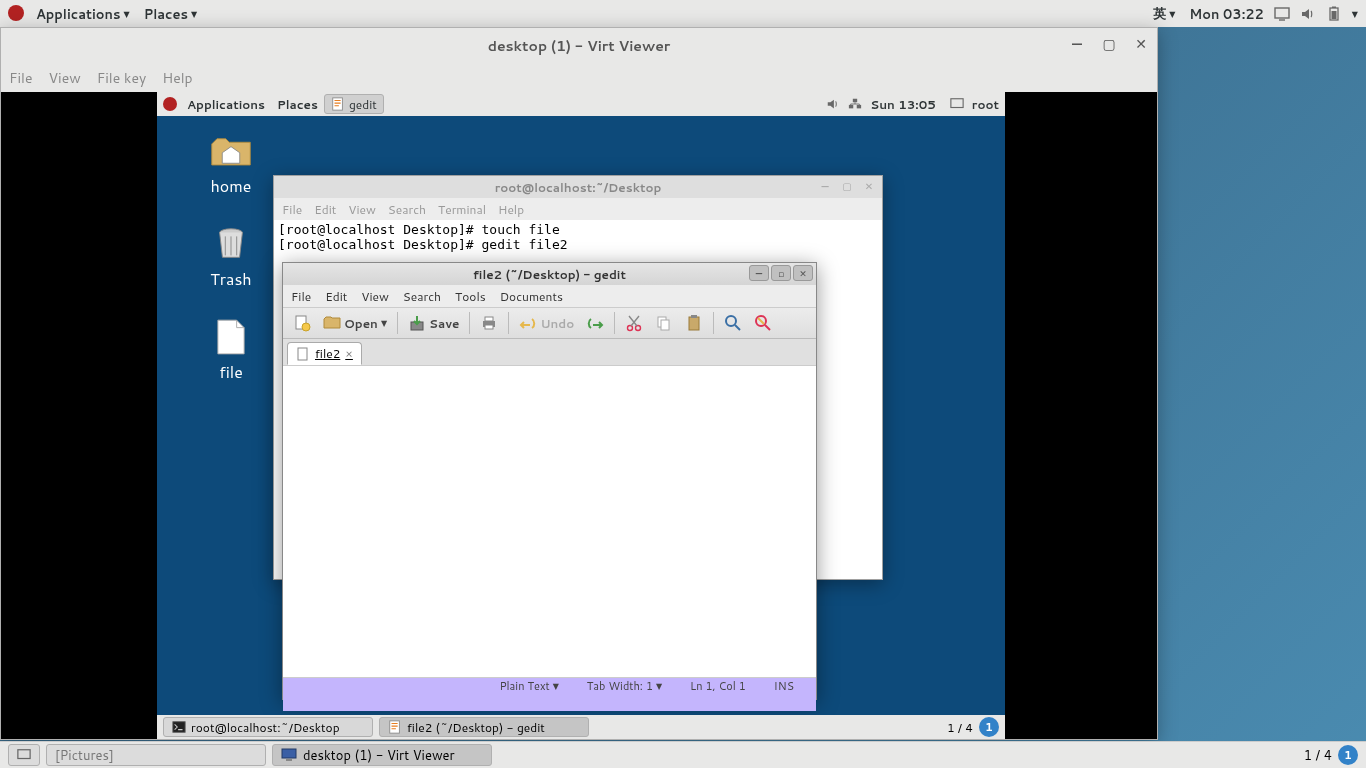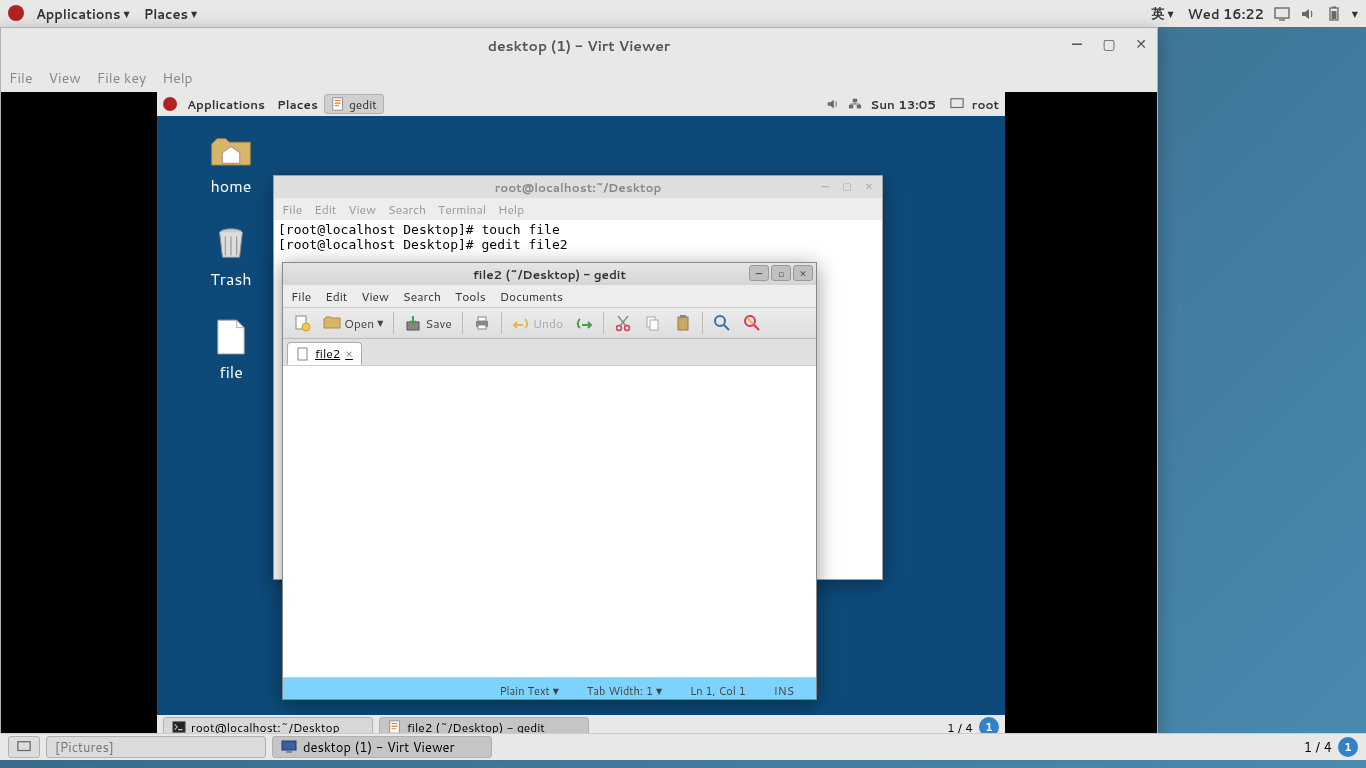--- a/index.html
+++ b/index.html
@@ -49,41 +49,41 @@
 .term-menubar { height: 22px; display: flex; align-items: center; gap: 12px; padding: 0 8px; font-size: 12px; color: #999; background: #ededed; }
 .term-body { background: #fff; font-family: "DejaVu Sans Mono", monospace; font-size: 13px; color: #000; padding: 2px 4px; height: calc(100% - 44px); white-space: pre; overflow: hidden; }
 
 
 .gedit-window { position: absolute; left: 125px; top: 170px; width: 535px; height: 438px; background: #ededed; border: 1px solid #888; box-shadow: 0 4px 20px rgba(0,0,0,0.4); }
 .gedit-titlebar { height: 22px; background: linear-gradient(#e5e5e5,#d5d5d5); display: flex; align-items: center; justify-content: center; font-size: 12px; font-weight: bold; color: #333; position: relative; }
 .gedit-winbtns { position: absolute; right: 3px; top: 2px; display: flex; gap: 2px; }
 .gedit-winbtns span { width: 20px; height: 16px; background: #c0c0c0; border: 1px solid #999; border-radius: 3px; display: flex; align-items: center; justify-content: center; font-size: 9px; color: #555; cursor: pointer; }
 .gedit-menubar { height: 22px; display: flex; align-items: center; gap: 14px; padding: 0 8px; font-size: 12px; color: #333; background: #ededed; }
 .gedit-toolbar { height: 32px; background: linear-gradient(#ececec,#dedede); border-top: 1px solid #ccc; border-bottom: 1px solid #bbb; display: flex; align-items: center; padding: 0 6px; gap: 4px; }
-.tbtn { display: flex; align-items: center; gap: 3px; padding: 2px 4px; font-size: 12px; color: #444; cursor: pointer; border-radius: 3px; }
+.tbtn { display: flex; align-items: center; gap: 3px; padding: 2px 4px; font-size: 12px; color: #444; cursor: pointer; border-radius: 3px; font-weight: bold; }
 .tbtn .ticon { width: 18px; height: 18px; display: inline-block; }
 .tbtn.disabled { color: #aaa; }
 .tsep { width: 1px; height: 22px; background: #bbb; margin: 0 2px; }
 .gedit-tabbar { height: 26px; display: flex; align-items: flex-end; padding: 0 4px; background: #e0e0e0; }
 .gedit-tab { background: #fff; border: 1px solid #aaa; border-bottom: 1px solid #fff; border-top-left-radius: 4px; border-top-right-radius: 4px; padding: 2px 8px; font-size: 12px; display: flex; align-items: center; gap: 5px; text-decoration: underline; }
 .gedit-tab .ticon-sm { width: 14px; height: 14px; }
 .gedit-tab .close-x { color: #888; font-size: 12px; cursor: pointer; }
 .gedit-editor { background: #fff; height: calc(100% - 22px - 22px - 32px - 26px - 22px); border-top: 1px solid #ccc; }
-.gedit-status { height: 22px; background: #7dd3fc; border-top: 1px solid #ccc; display: flex; align-items: flex-end; font-size: 11px; color: #444; padding: 0 8px; }
+.gedit-status { height: 34px; background: #c4b5fd; border-top: 1px solid #ccc; display: flex; align-items: flex-start; font-size: 11px; color: #444; padding: 0 8px; }
 .gedit-status .sitem { padding: 0 14px; display: flex; align-items: center; gap: 3px; }
 .gedit-status .spacer { flex: 1; }
 
 
 .guest-bottombar { position: absolute; bottom: 0; left: 0; right: 0; height: 24px; background: #e8e8e7; display: flex; align-items: center; padding: 0 6px; gap: 6px; font-size: 12px; }
 .guest-bottombar .task { display: flex; align-items: center; gap: 5px; padding: 2px 8px; border: 1px solid #b0b0b0; border-radius: 3px; background: #d8d8d8; height: 20px; cursor: pointer; min-width: 210px; }
 .guest-bottombar .task.active { background: #c5c5c5; }
 .guest-bottombar .right { margin-left: auto; display: flex; align-items: center; gap: 6px; }
 
 
-.host-bottombar { position: absolute; bottom: 8px; left: 0; right: 0; height: 27px; background: #e8e8e7; display: flex; align-items: center; padding: 0 8px; gap: 6px; font-size: 13px; border-top: 1px solid #ccc; }
+.host-bottombar { position: absolute; bottom: 0; left: 0; right: 0; height: 27px; background: #e8e8e7; display: flex; align-items: center; padding: 0 8px; gap: 6px; font-size: 13px; border-top: 1px solid #ccc; }
 .host-bottombar .task { display: flex; align-items: center; gap: 6px; padding: 2px 8px; border: 1px solid #b0b0b0; border-radius: 3px; background: #dcdcdc; height: 22px; cursor: pointer; }
 .host-bottombar .task.min { color: #777; }
 .host-bottombar .task.active { background: #c5c5c5; }
 .host-bottombar .right { margin-left: auto; display: flex; align-items: center; gap: 6px; }
 .ws-badge { width: 20px; height: 20px; border-radius: 50%; background: #3282c8; color: #fff; display: flex; align-items: center; justify-content: center; font-size: 11px; font-weight: bold; }
 
 svg { display: block; }
 </style>
 </head>
 <body>
@@ -98,21 +98,21 @@
     <div class="menu-item">
       <span>Places</span>
       <span class="arrow">▼</span>
     </div>
   </div>
   <div class="right">
     <div class="menu-item">
       <span>英</span>
       <span class="arrow">▼</span>
     </div>
-    <span>Wed 16:22</span>
+    <span>Mon 03:22</span>
     <span class="icon">
       <svg viewBox="0 0 16 16">
           <rect x="1" y="2" width="14" height="10" fill="none" stroke="#333" stroke-width="1.4"></rect>
           <line x1="5" y1="14" x2="11" y2="14" stroke="#333" stroke-width="1.4"></line>
         </svg>
     </span>
     <span class="icon">
       <svg viewBox="0 0 16 16">
           <path d="M2 6v4h3l4 3V3L5 6z" fill="#333"></path>
           <path d="M11 5c1 1 1 5 0 6" fill="none" stroke="#333" stroke-width="1.2"></path>

